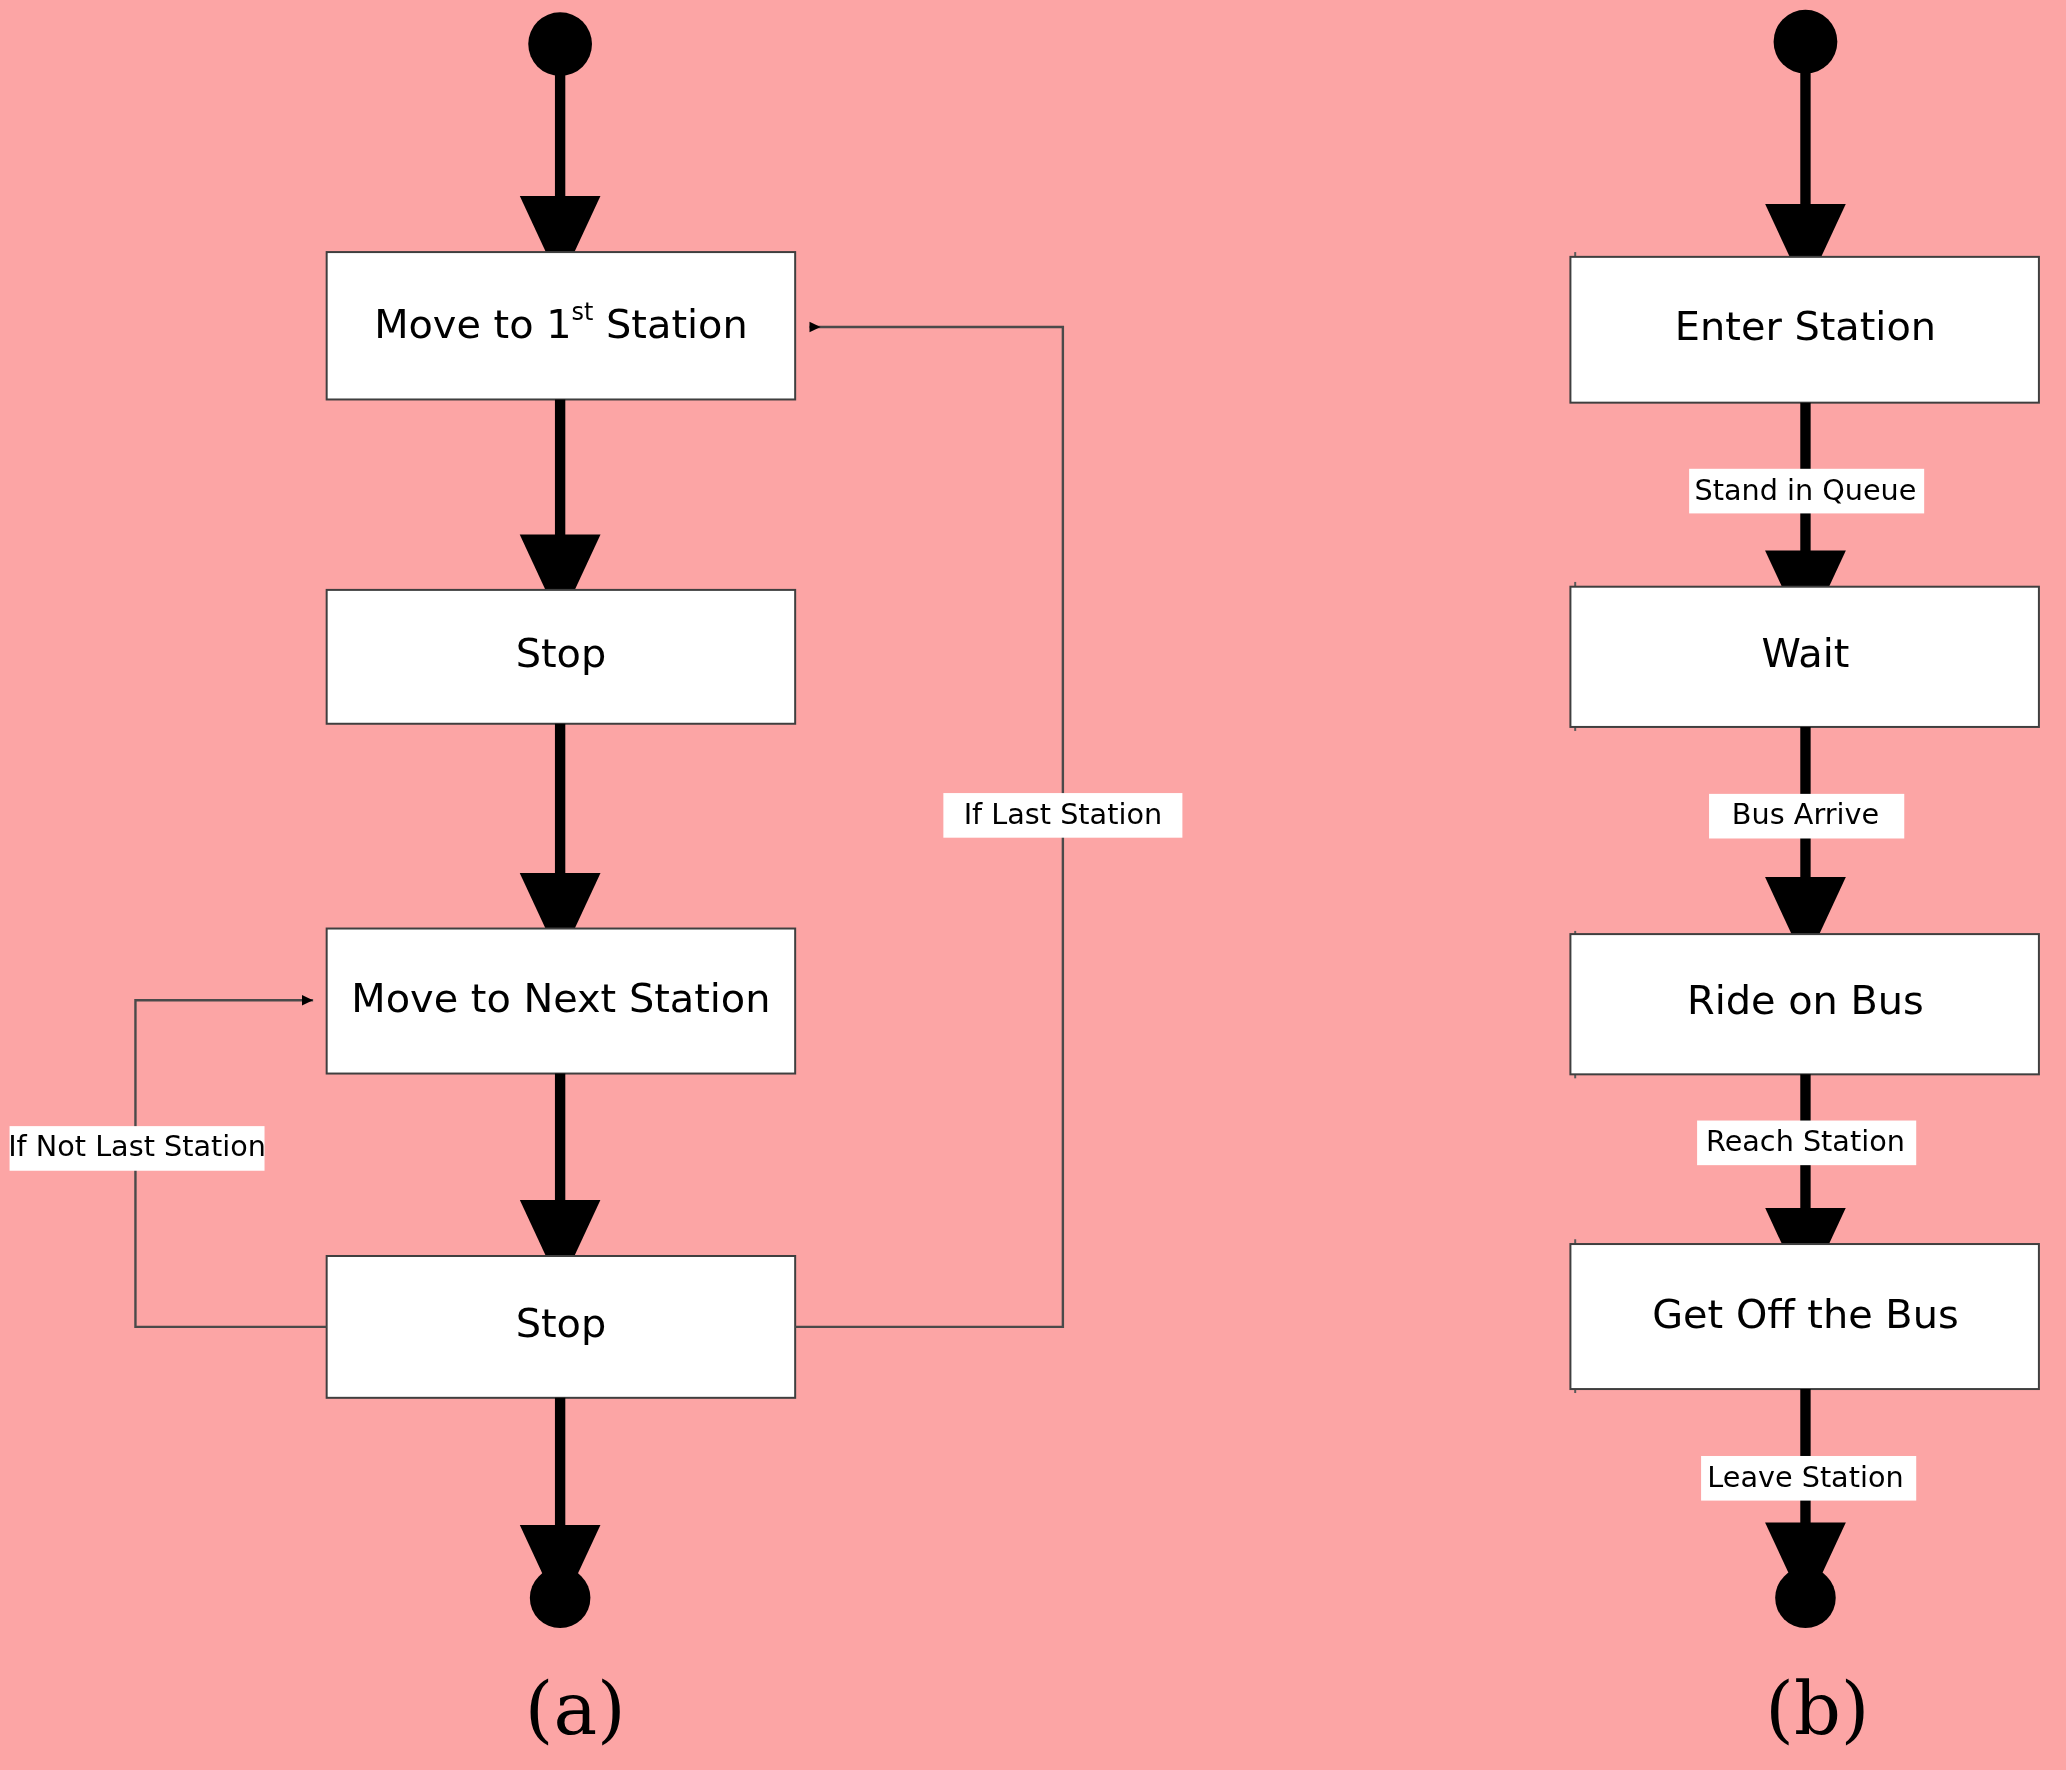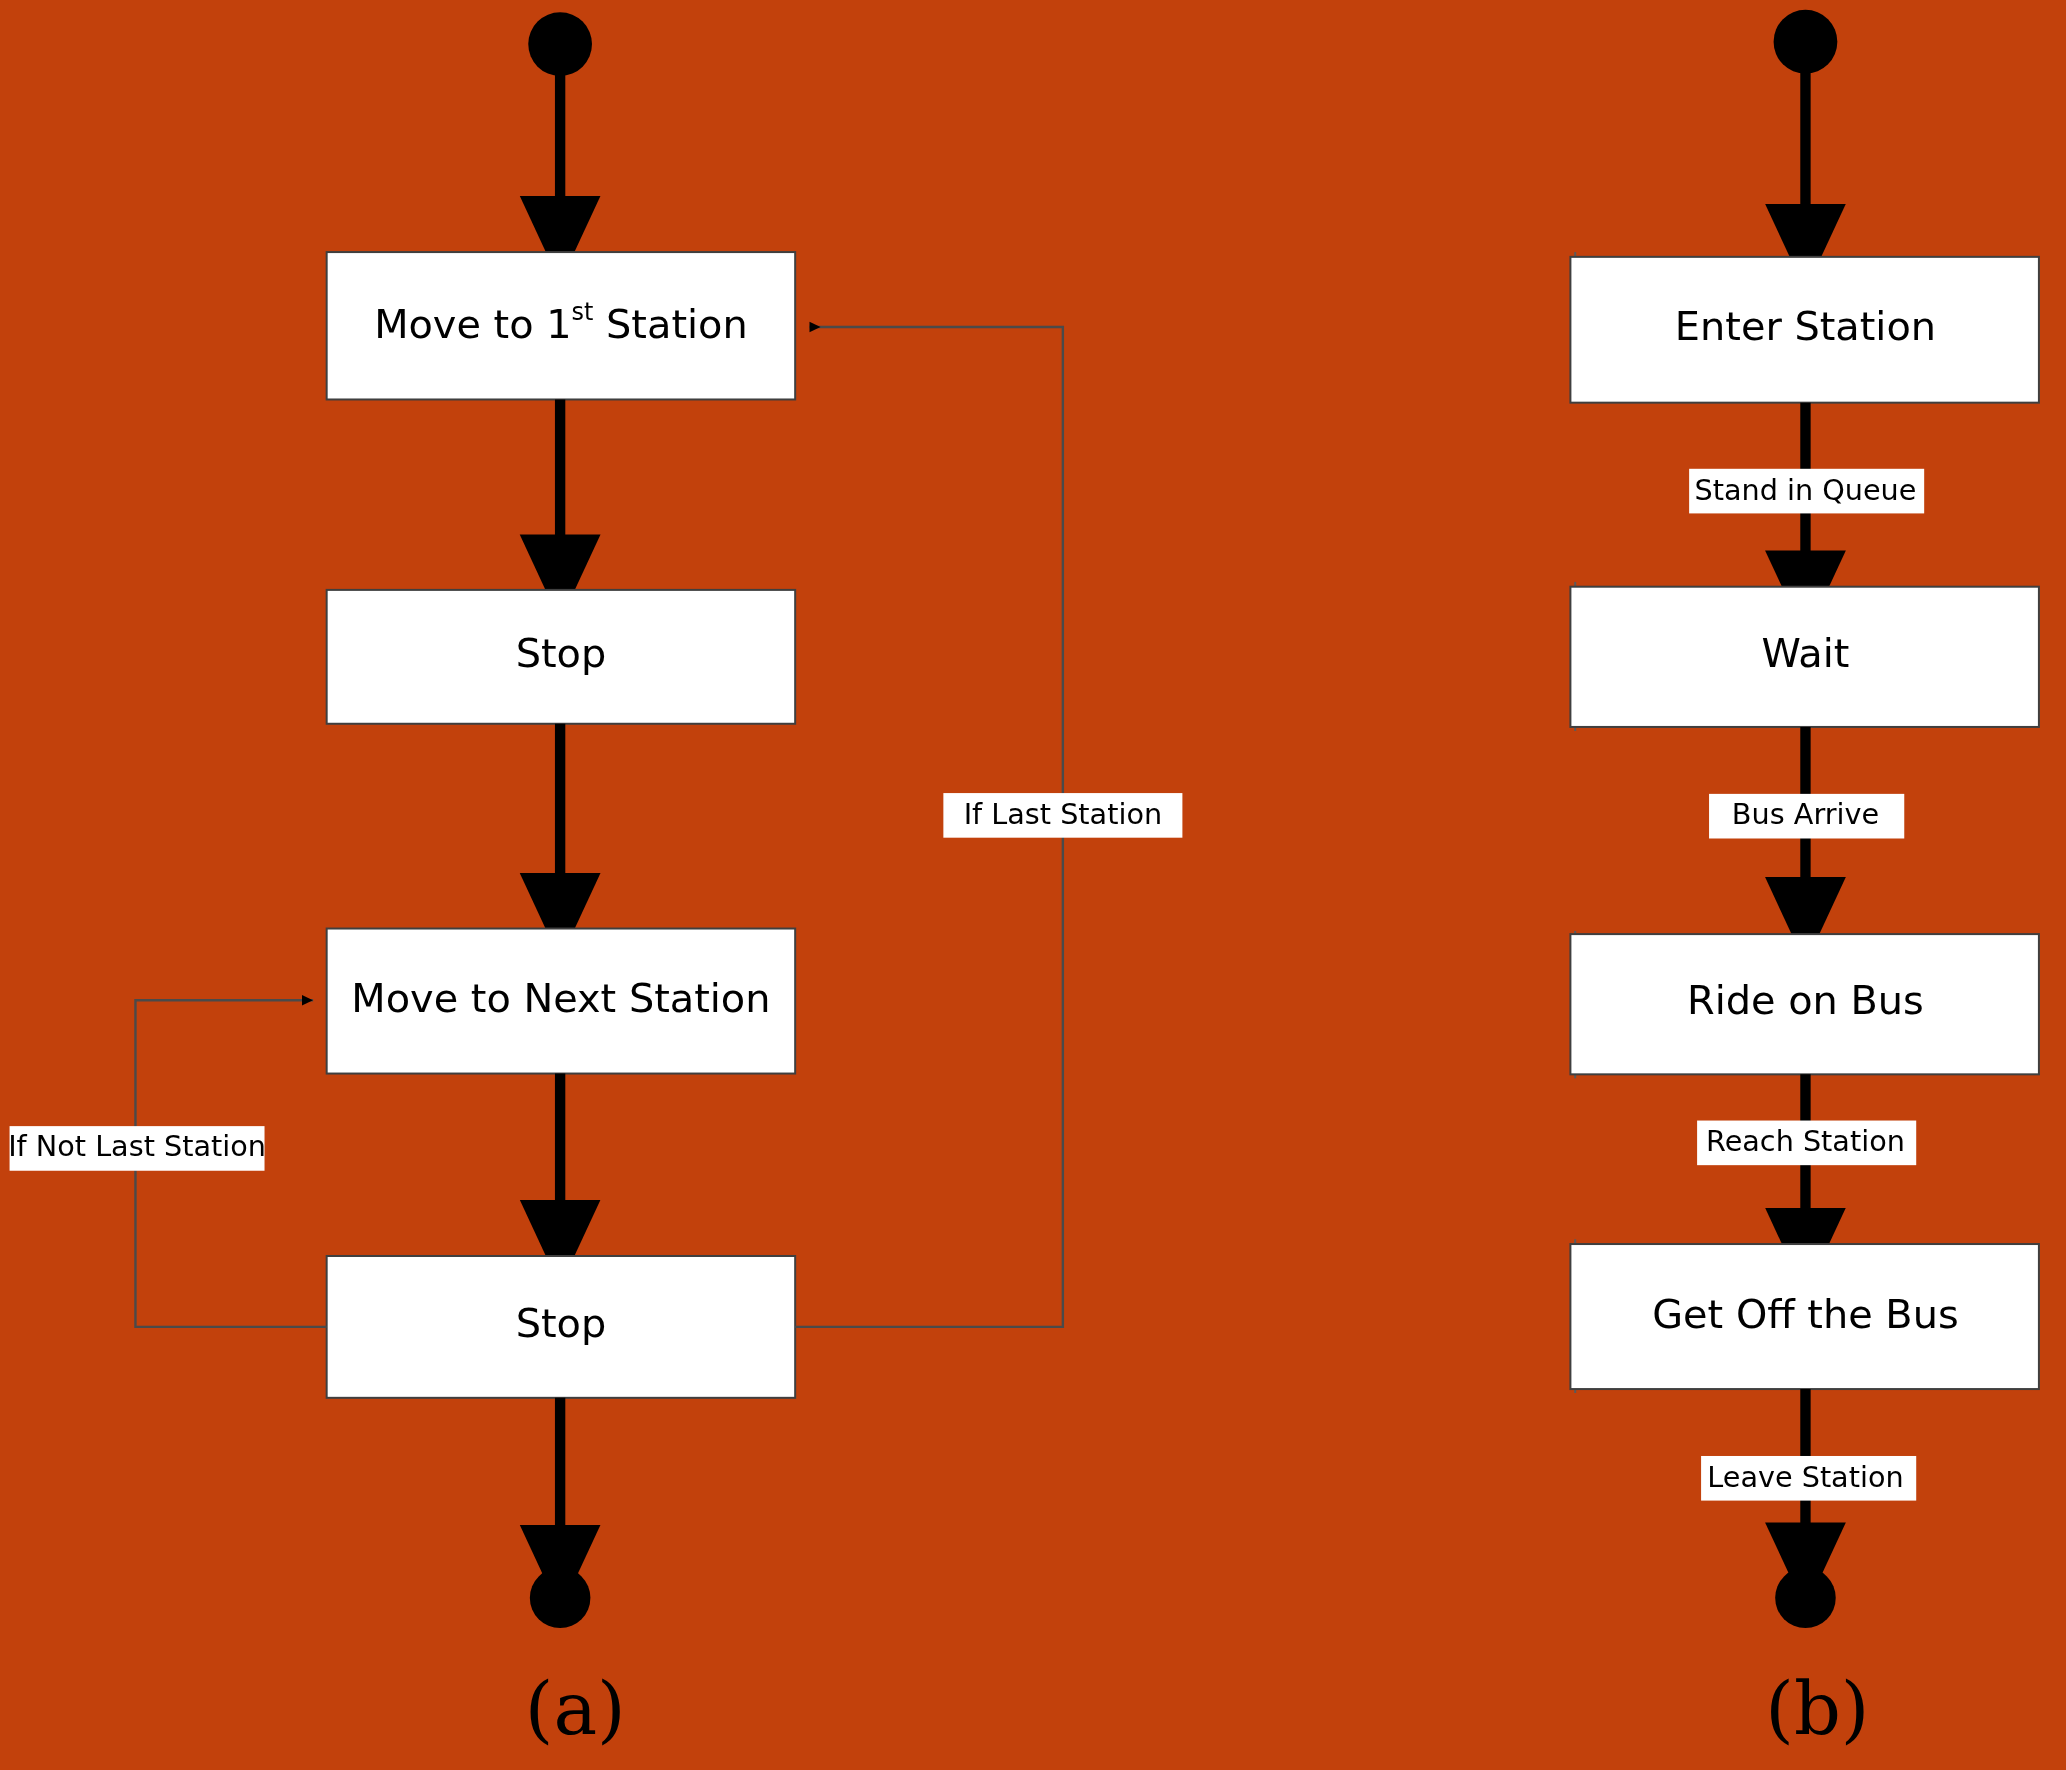--- a/index.html
+++ b/index.html
@@ -11,21 +11,21 @@
   body {
     width: 2066px;
     height: 1771px;
     font-family: "DejaVu Sans", sans-serif;
     overflow: hidden;
   }
   #diagram-root {
     position: relative;
     width: 2066px;
     height: 1771px;
-    background: #c2410c;
+    background: #fca5a5;
   }
   svg#flow-svg {
     position: absolute;
     left: 0;
     top: 0;
     width: 2066px;
     height: 1771px;
     display: block;
   }
   .node-box {

